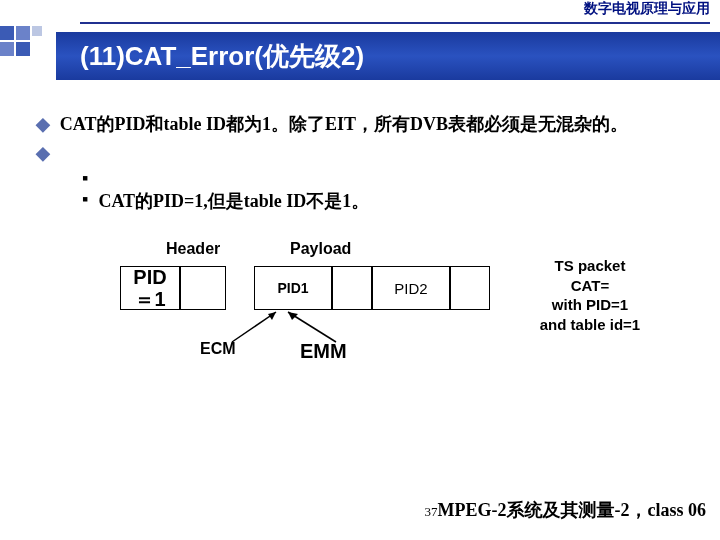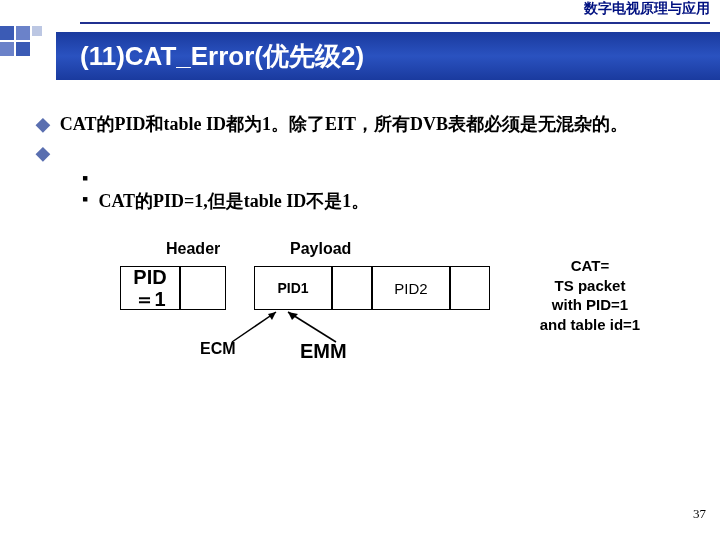--- a/index.html
+++ b/index.html
@@ -91,36 +91,37 @@
     <div>PID</div>
     <div>＝1</div>
   </div>
   <div class="box gapbox"></div>
   <div class="box pid1box">PID1</div>
   <div class="box gap2"></div>
   <div class="box pid2box">PID2</div>
   <div class="box gap3"></div>
 
   <div class="lbl catdesc">
+    <div>TS packet</div>
     <div>CAT=</div>
-    <div>TS packet</div>
     <div>with PID=1</div>
     <div>and table id=1</div>
   </div>
 
   <div class="lbl ecm">ECM</div>
   <div class="lbl emm">EMM</div>
 
   <svg class="arrow" style="left:110px; top:68px;" width="60" height="40">
     <line x1="2" y1="34" x2="46" y2="4" stroke="#000" stroke-width="1.5"></line>
     <polygon points="46,4 38,6 42,12" fill="#000"></polygon>
   </svg>
   <svg class="arrow" style="left:160px; top:68px;" width="70" height="40">
     <line x1="56" y1="34" x2="8" y2="4" stroke="#000" stroke-width="1.5"></line>
     <polygon points="8,4 18,6 12,12" fill="#000"></polygon>
   </svg>
 </div>
 
 <div class="footer">
   <span class="pagenum">37</span>
+  <span class="footertxt">MPEG-2系统及其测量-2，class 06</span>
 </div>
 
 </div>
 
 </body></html>

